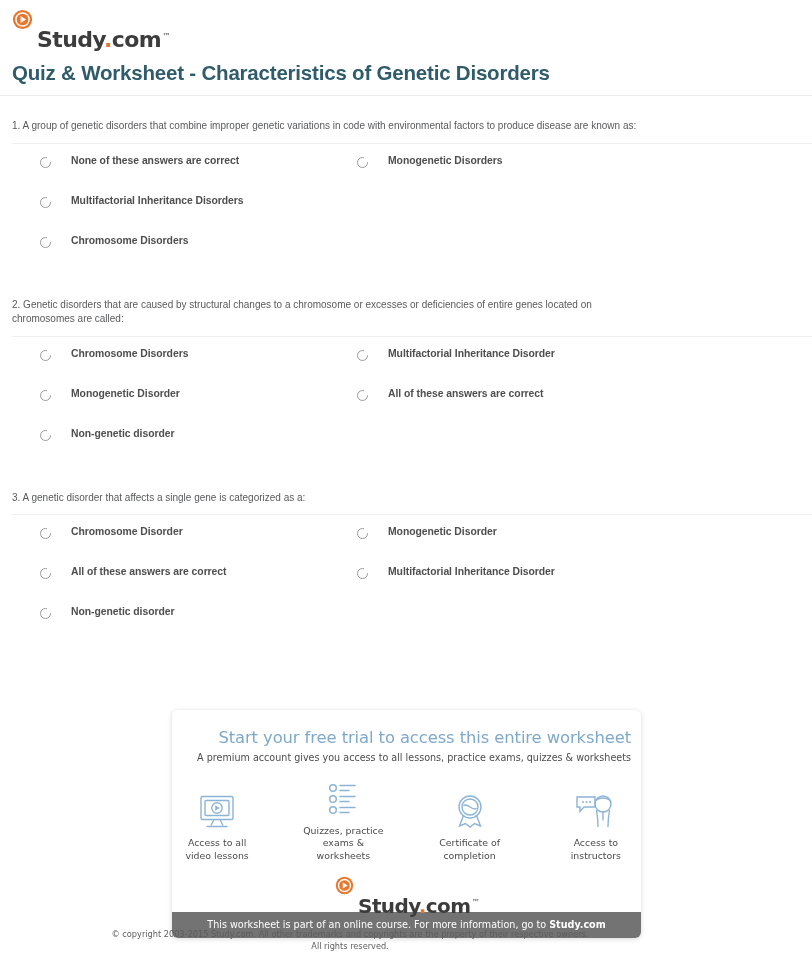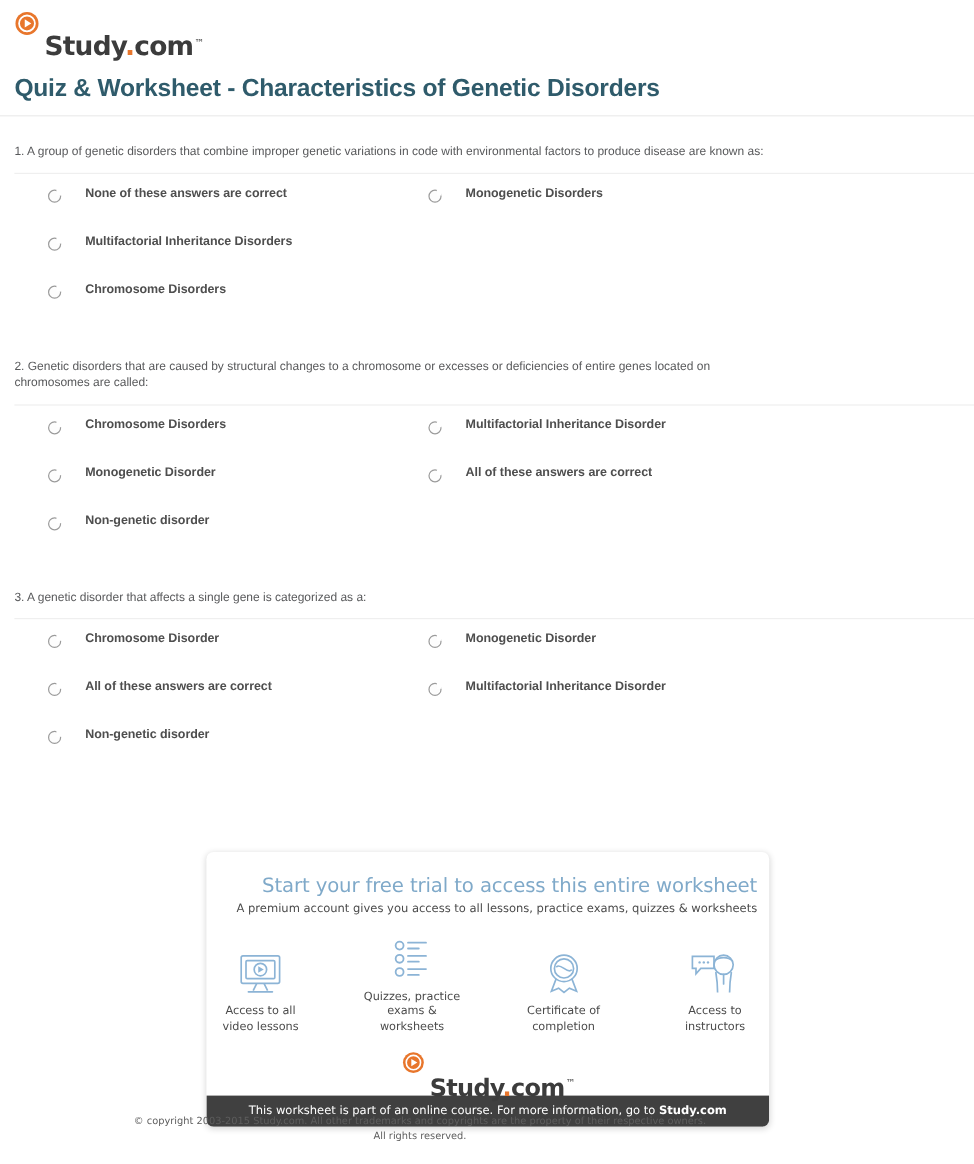--- a/index.html
+++ b/index.html
@@ -182,21 +182,21 @@
     line-height: 1.32;
     margin-top: 4px;
   }
   .promo-logo-row {
     display: flex;
     justify-content: center;
     padding: 2px 0 13px;
   }
   .promo-logo .logo-text { font-size: 20px; }
   .promo-bar {
-    background: #404040;
+    background: #737373;
     color: #ffffff;
     text-align: center;
     font-family: "DejaVu Sans", sans-serif;
     font-size: 9.6px;
     padding: 7px 6px 8px;
   }
   .promo-bar b { font-weight: bold; }
 
   
   .footer {

